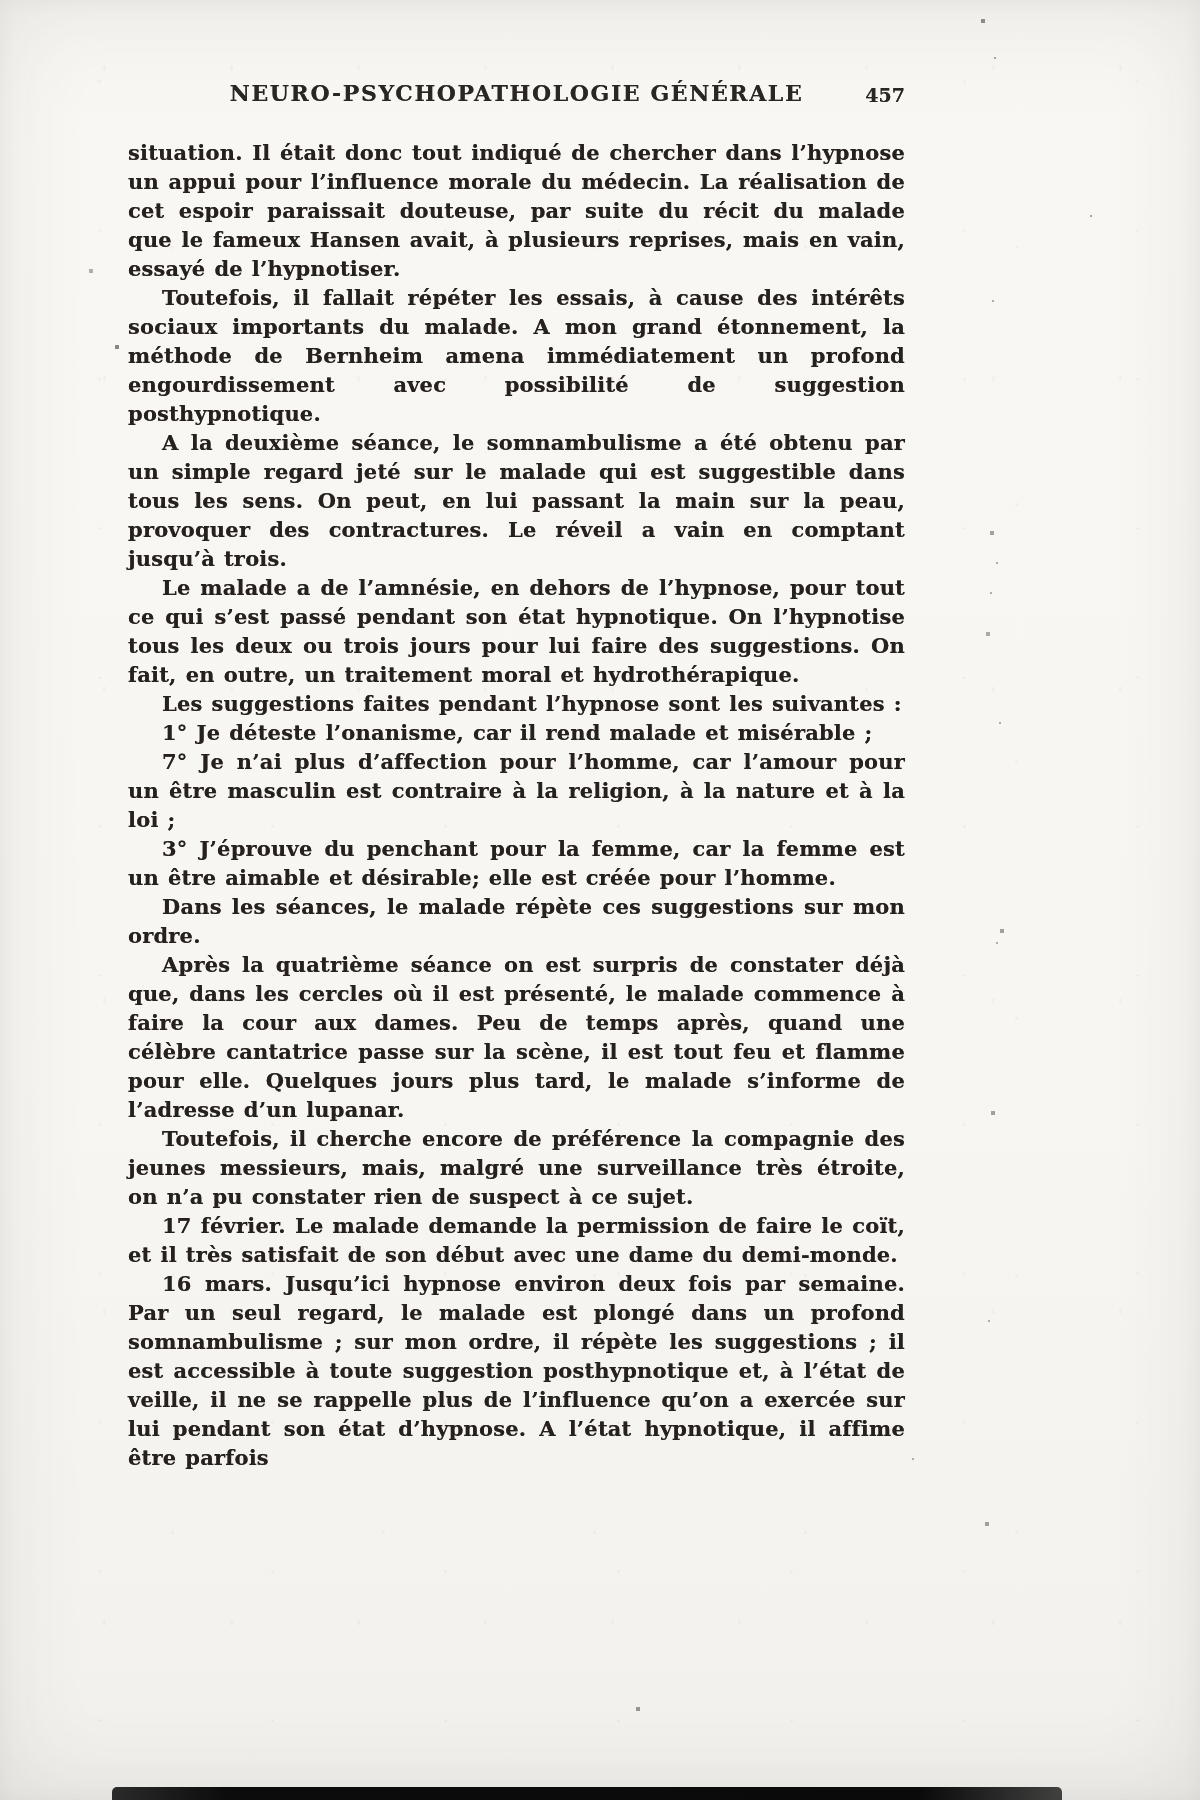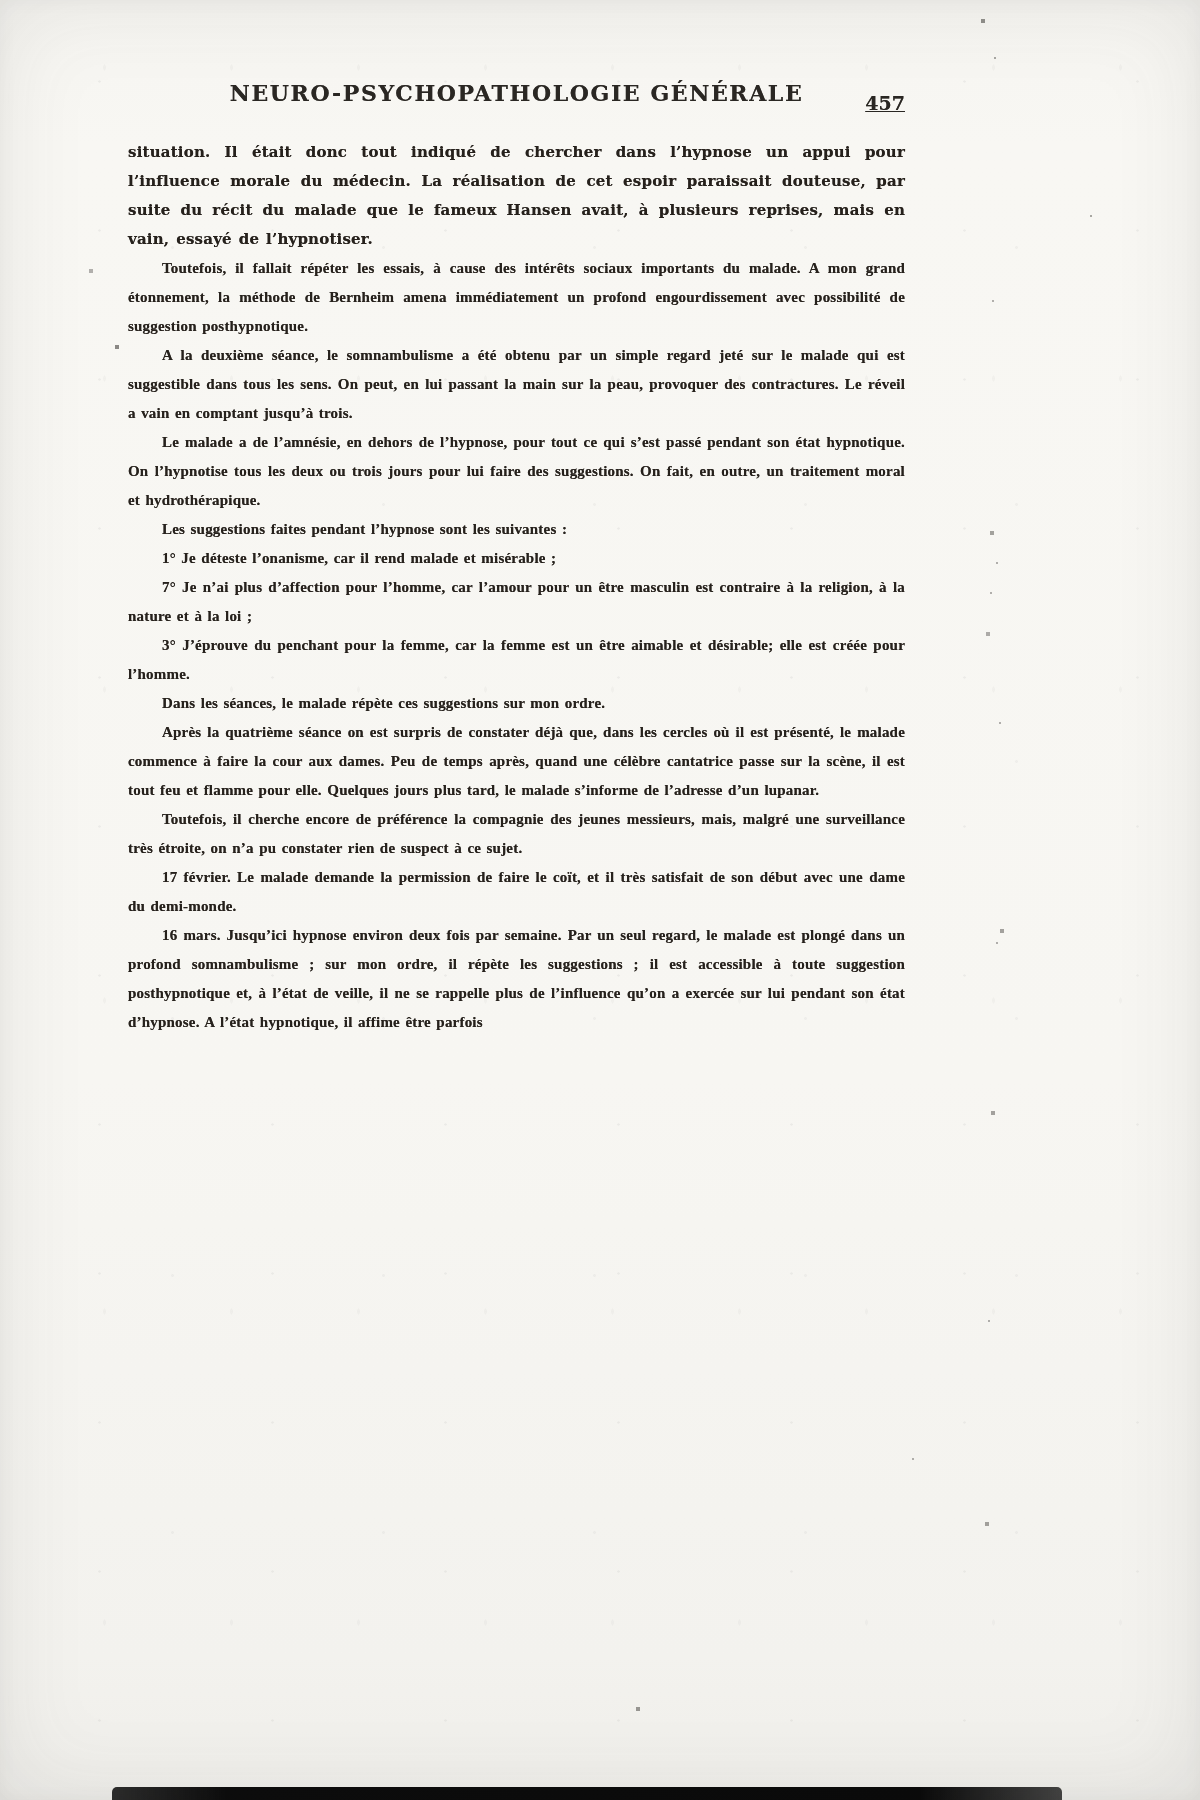--- a/index.html
+++ b/index.html
@@ -45,45 +45,43 @@
     text-align: center;
     font-size: 22px;
     font-weight: 700;
     letter-spacing: 1.6px;
     color: #2a2723;
     text-shadow: 0 0 0.5px rgba(40,36,30,0.7);
   }
   .page-number {
     position: absolute;
     right: 0;
-    top: 12px;
+    top: 4px;
     font-size: 19px;
     font-weight: 700;
     color: #2a2723;
     text-shadow: 0 0 0.5px rgba(40,36,30,0.7);
-    text-decoration: underline;
   }
   .body-text {
     position: relative;
     color: #241f1b;
   }
   .para {
     margin: 0;
-    font-size: 15px;
+    font-size: 21px;
     font-weight: 700;
     line-height: 29px;
     text-align: justify;
     letter-spacing: 0.2px;
     word-spacing: 1.5px;
     color: #26211c;
     text-shadow: 0 0 0.6px rgba(42,36,30,0.65);
   }
   .para.indent {
     text-indent: 34px;
-    font-family: Liberation Serif, serif;
   }
   
   .specks {
     position: absolute;
     top: 0;
     left: 0;
     width: 2px;
     height: 2px;
     pointer-events: none;
     box-shadow:

